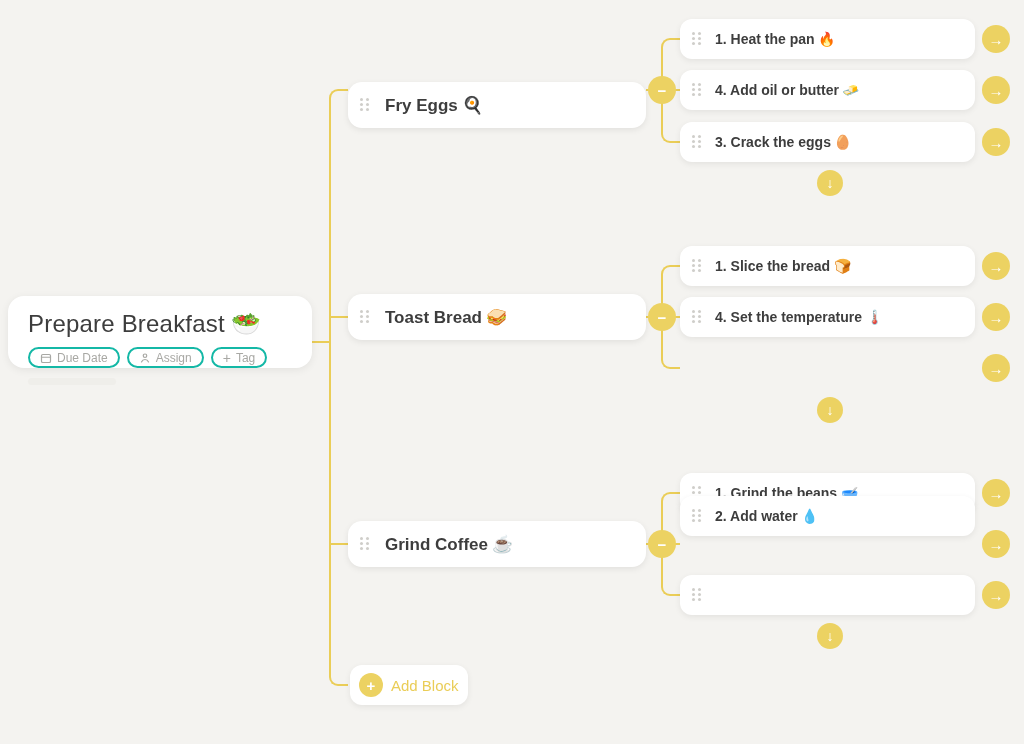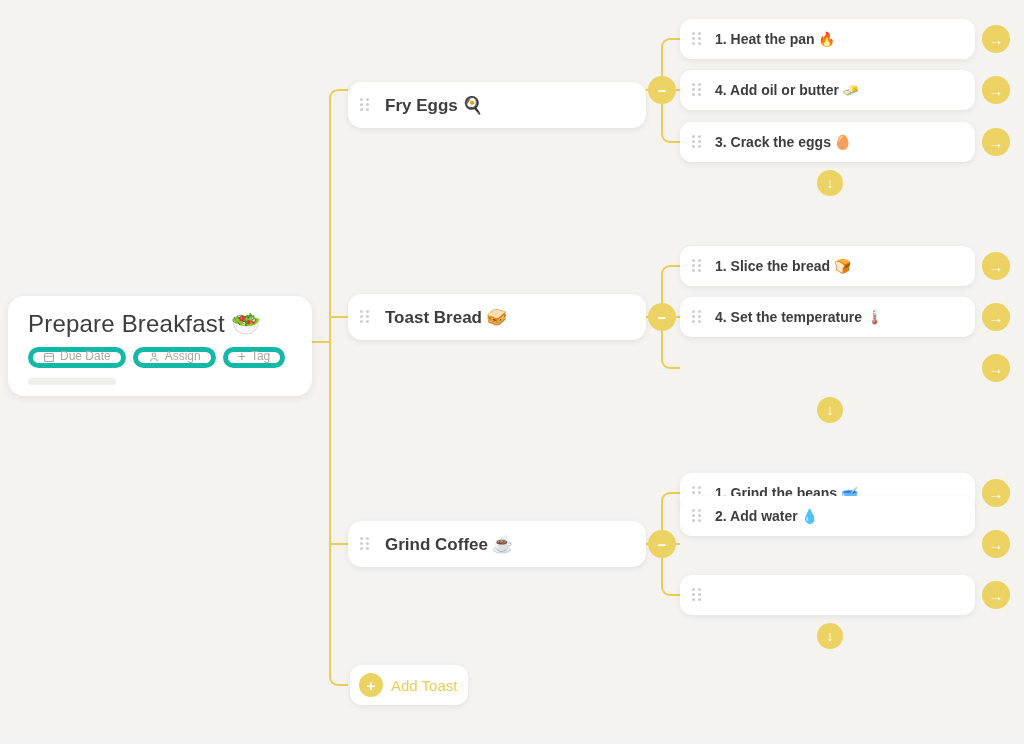--- a/index.html
+++ b/index.html
@@ -16,27 +16,27 @@
   .trunk{position:absolute;left:329px;top:89px;width:19px;height:597px;
     border-left:2px solid var(--accent);border-top:2px solid var(--accent);
     border-bottom:2px solid var(--accent);
     border-top-left-radius:9px;border-bottom-left-radius:9px;z-index:1;}
   .elbow-top{position:absolute;width:19px;border-top:2px solid var(--accent);
     border-left:2px solid var(--accent);border-top-left-radius:9px;z-index:1;}
   .elbow-bottom{position:absolute;width:19px;border-bottom:2px solid var(--accent);
     border-left:2px solid var(--accent);border-bottom-left-radius:9px;z-index:1;}
 
   
-  .root-card{position:absolute;left:8px;top:296px;width:304px;height:100px;
+  .root-card{position:absolute;left:8px;top:296px;width:304px;height:72px;
     background:var(--card);border-radius:16px;box-shadow:0 2px 8px rgba(0,0,0,.07);
     padding:14px 20px 0 20px;z-index:3;}
   .root-title{font-size:24px;color:var(--text_dark);letter-spacing:.2px;}
   .pill-row{display:flex;gap:7px;margin-top:9px;}
-  .pill{display:inline-flex;align-items:flex-end;gap:5px;height:21px;padding:0 10px;
-    background:var(--card);border:5px solid #14b8a6;border-radius:11px;
+  .pill{display:inline-flex;align-items:center;gap:5px;height:21px;padding:0 10px;
+    background:var(--card);border:2px solid #14b8a6;border-radius:11px;
     color:var(--text_muted);font-size:12px;font-family:"Liberation Sans",sans-serif;cursor:pointer;}
   .pill svg{display:block;}
   .pill .plus-glyph{font-size:14px;line-height:1;}
   .progress-bar{width:88px;height:7px;border-radius:4px;background:#EFEEEA;margin-top:10px;}
 
   .parent-card{position:absolute;left:348px;width:298px;height:46px;
     background:var(--card);border-radius:14px;box-shadow:0 2px 6px rgba(0,0,0,.08);
     display:flex;align-items:center;padding:0 12px;z-index:3;cursor:pointer;}
   .parent-label{font-size:17px;font-weight:bold;color:var(--text_dark);margin-left:16px;white-space:pre;}
 
@@ -214,16 +214,16 @@
   <button class="circle c28" style="left:982px;top:581px">
     <span>→</span>
   </button>
 
   <button class="circle c26" style="left:817px;top:623px">
     <span>↓</span>
   </button>
 
   <button class="add-block">
     <span class="circle plus-circle">+</span>
-    <span class="add-block-label">Add Toast</span>
+    <span class="add-block-label">Add Block</span>
   </button>
 
 </div>
 
 </body></html>

